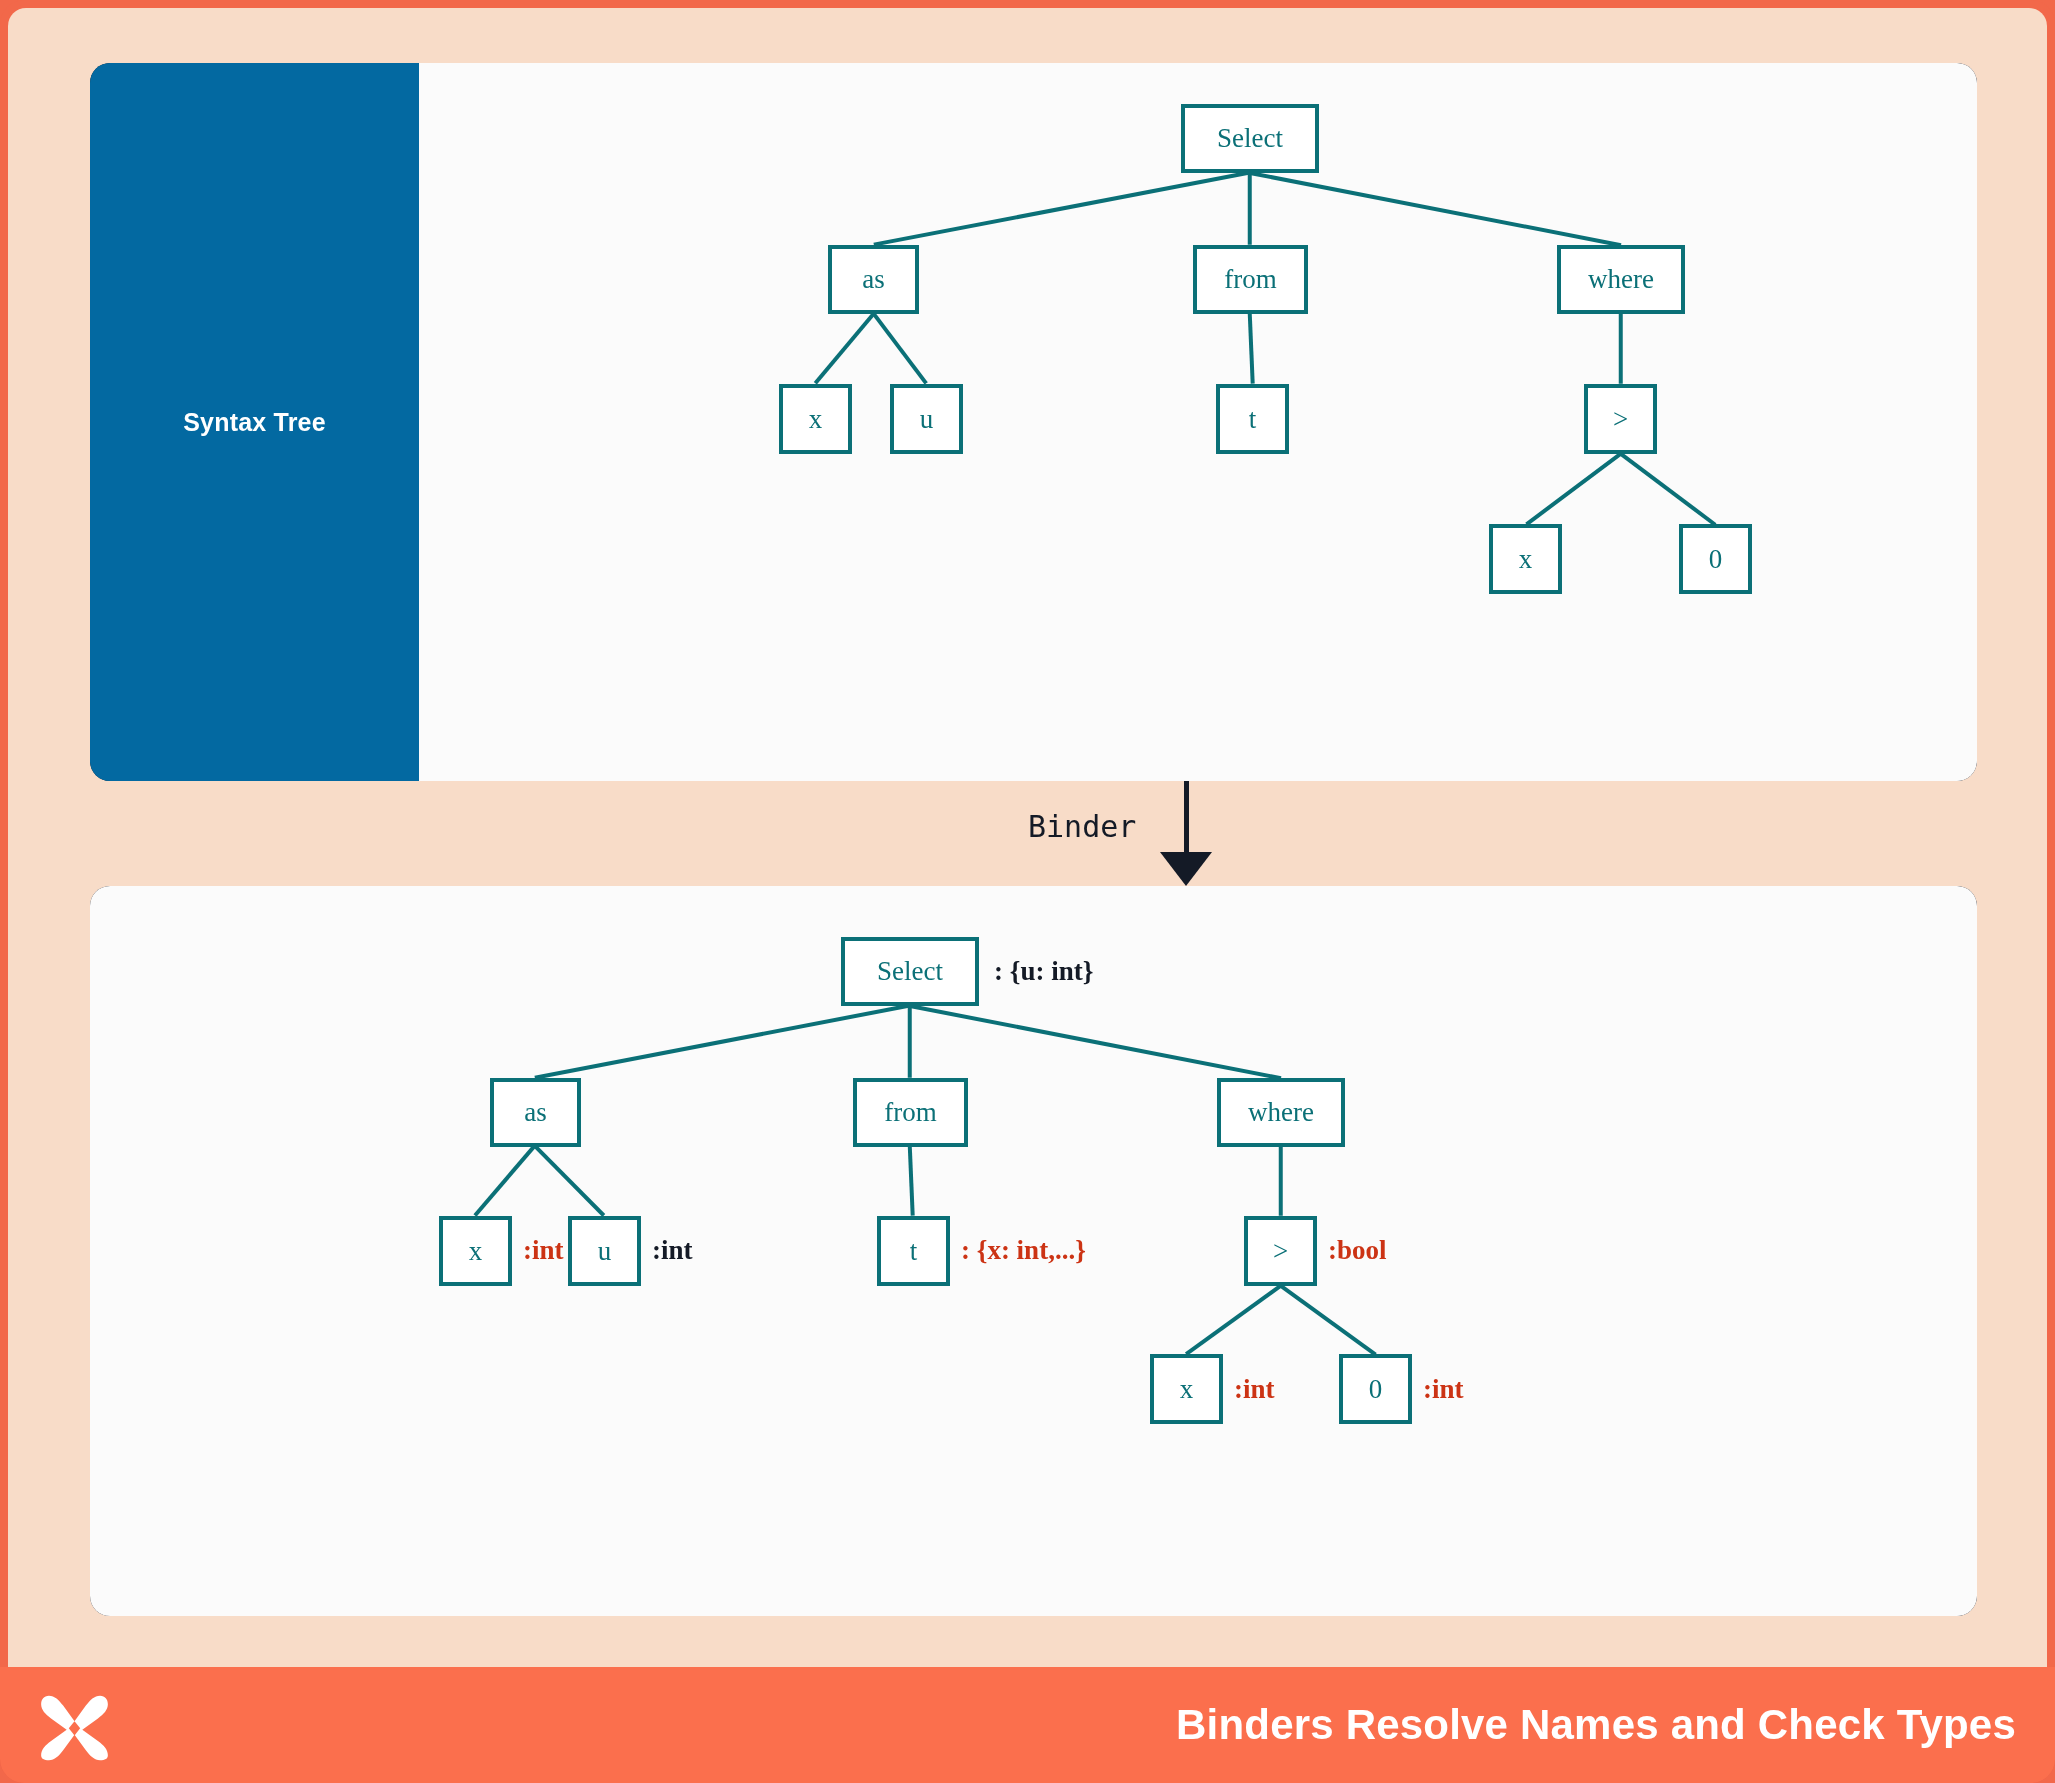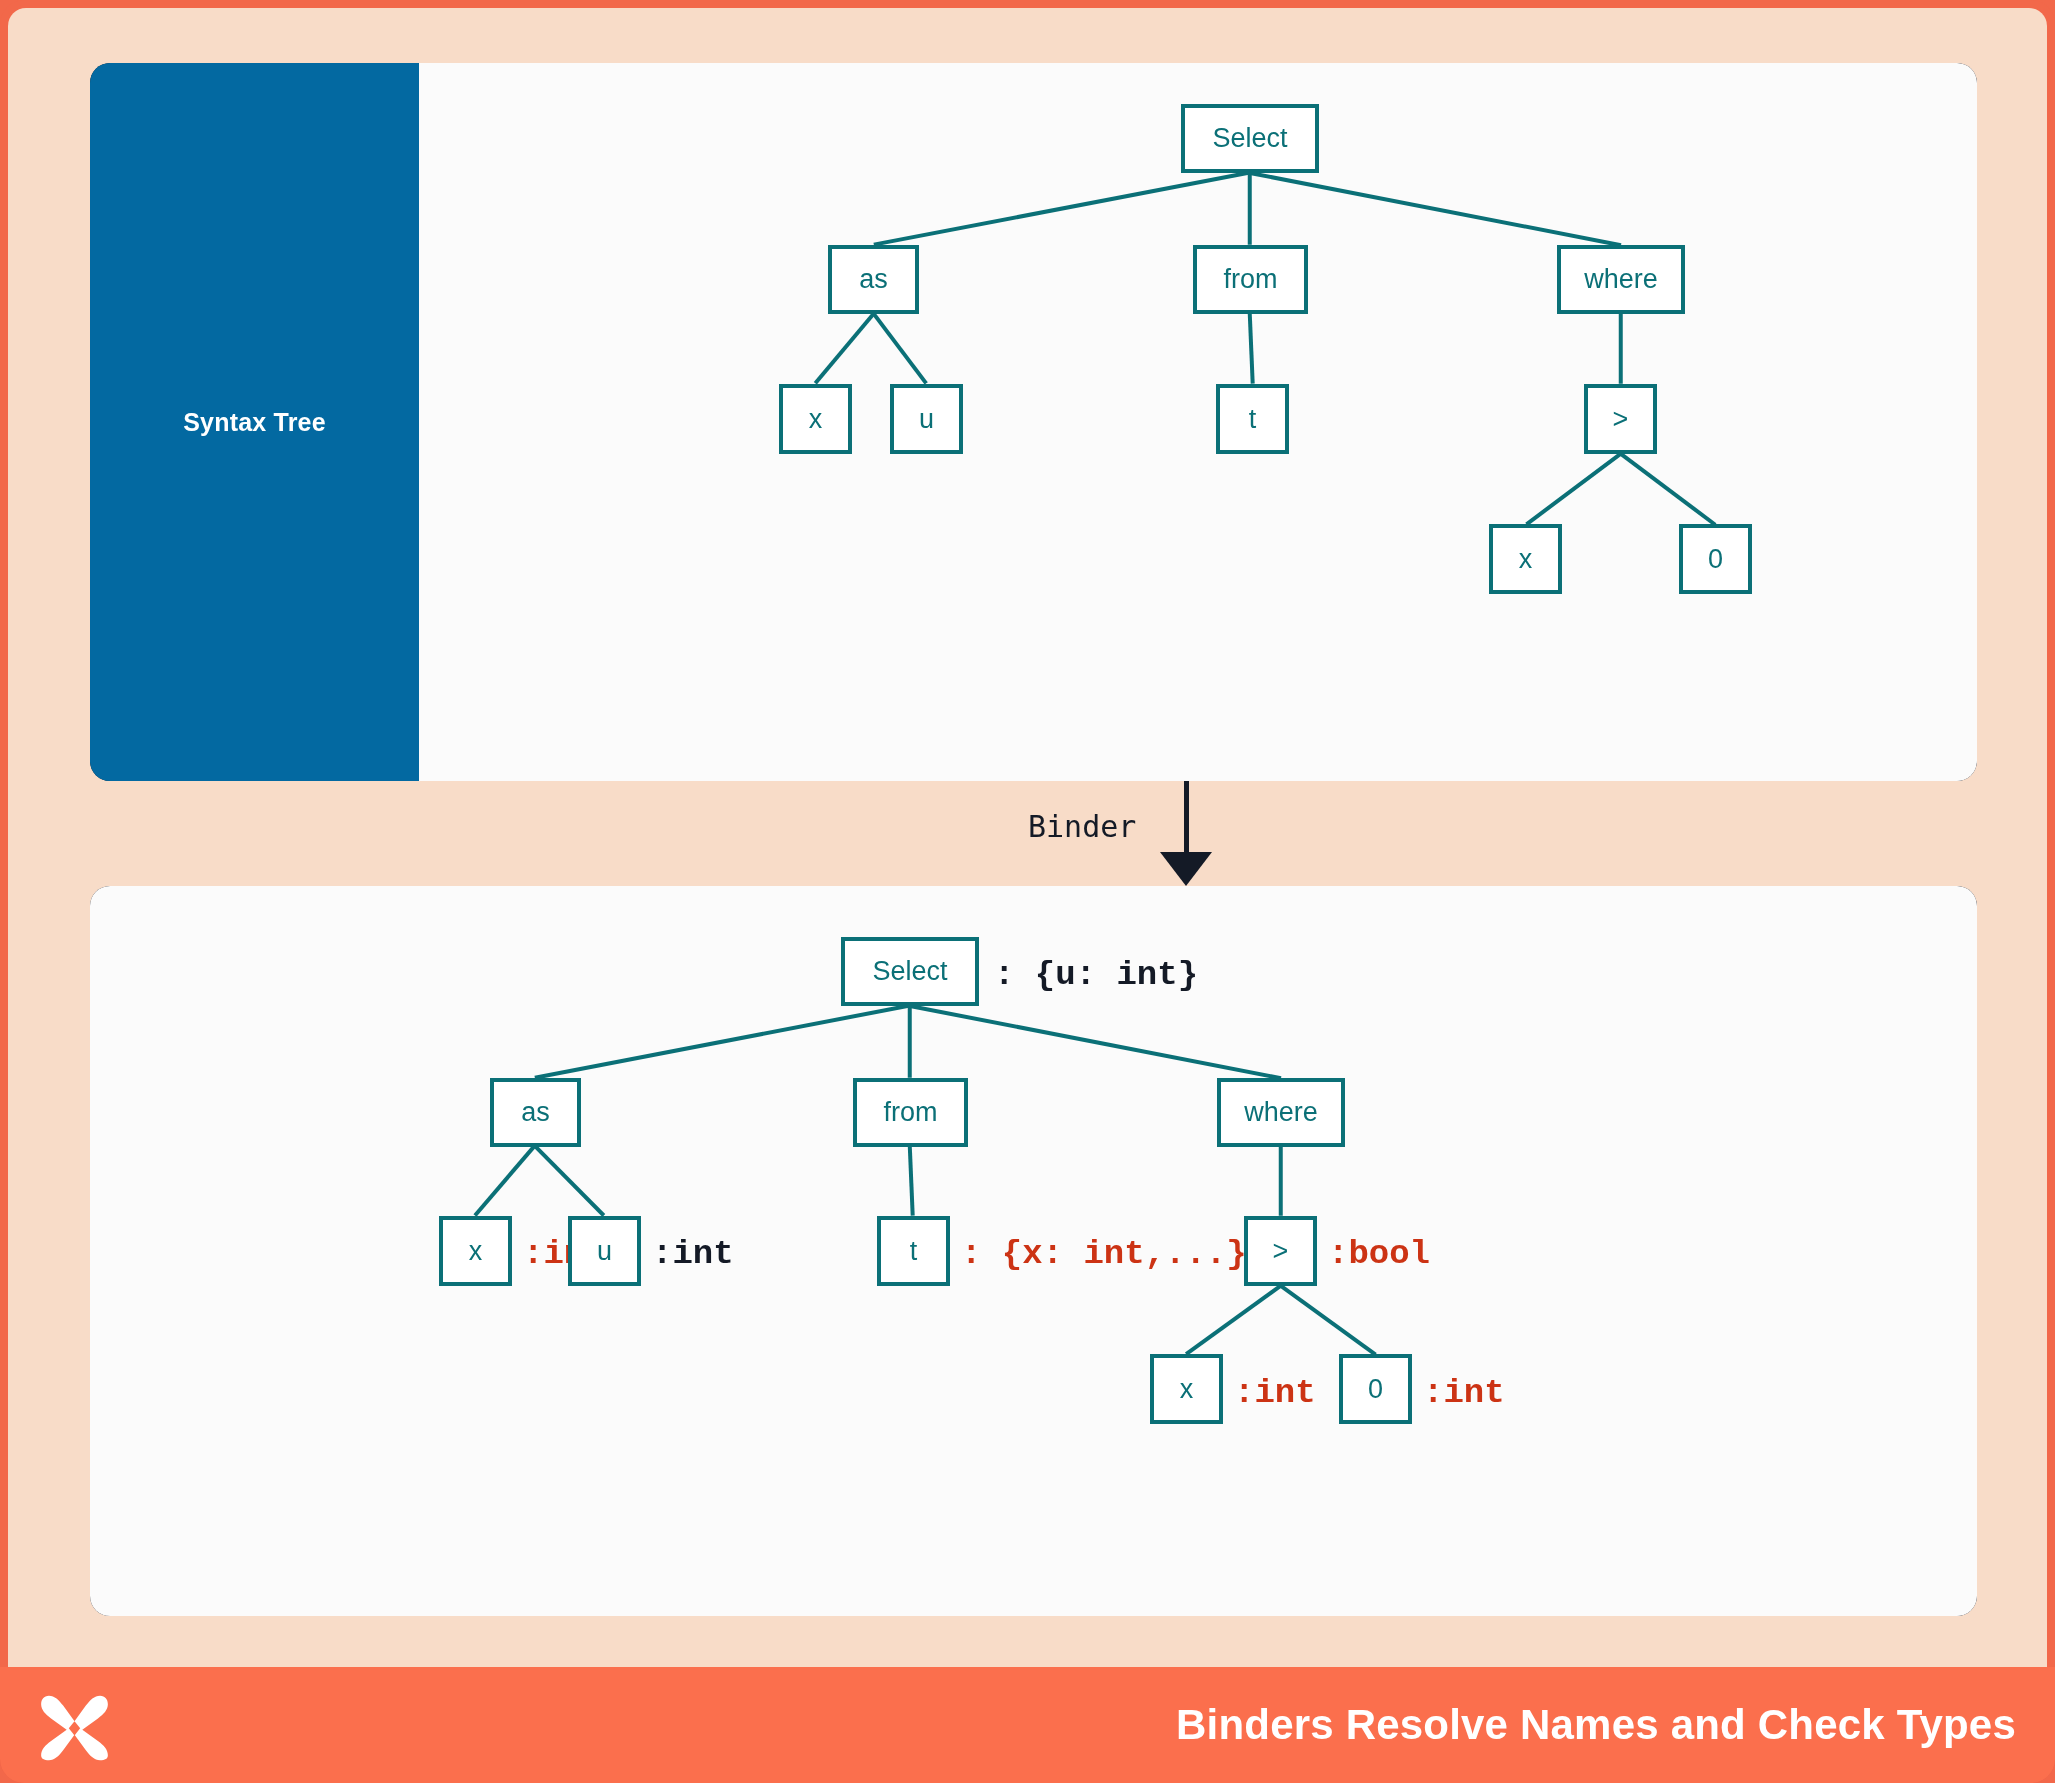--- a/index.html
+++ b/index.html
@@ -65,43 +65,43 @@
     overflow: hidden;
   }
 
   
   .node {
     position: absolute;
     box-sizing: border-box;
     border: 4.1px solid #0B7077;
     background: #FFFFFF;
     color: #0B7077;
-    font-family: Liberation Sans, sans-serif;
+    font-family: Liberation Serif, serif;
     display: flex;
     align-items: center;
     justify-content: center;
     font-size: 27px;
     z-index: 3;
     white-space: nowrap;
   }
 
   
   .edge {
     position: absolute;
     height: 3.5px;
     background: #0B7077;
     transform-origin: 0 50%;
     z-index: 1;
   }
 
   
   .annot {
     position: absolute;
-    font-family: Liberation Mono, monospace;
-    font-size: 34px;
+    font-family: Liberation Serif, serif;
+    font-size: 27px;
     font-weight: bold;
     white-space: nowrap;
     z-index: 3;
     line-height: 1;
   }
   .annot.red  { color: #CC3314; }
   .annot.dark { color: #141A26; }
 
   
   .binder-wrap {

